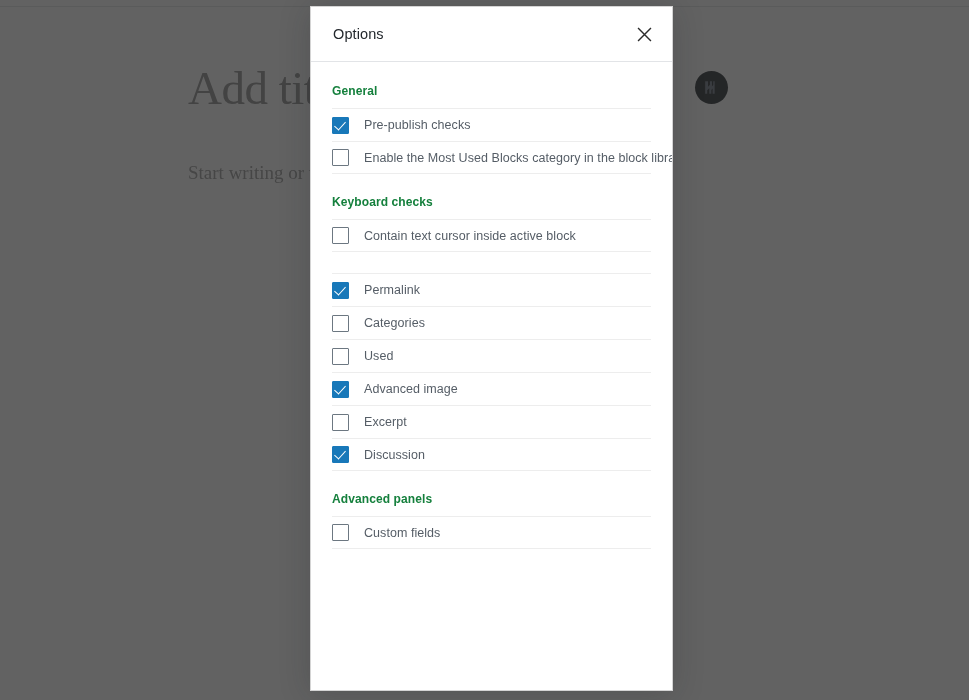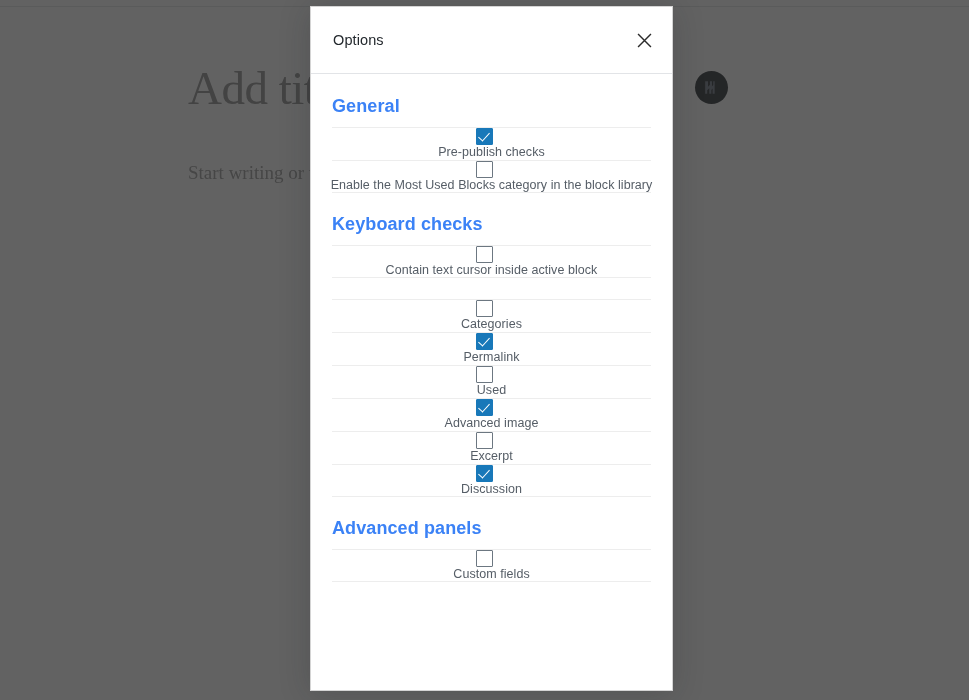--- a/index.html
+++ b/index.html
@@ -90,21 +90,21 @@
     background: #ffffff;
     box-sizing: border-box;
     border: 1px solid #d4d4d4;
     box-shadow: 0 3px 30px rgba(25,30,35,0.2);
     display: flex;
     flex-direction: column;
     overflow: hidden;
   }
   #modal-header {
     flex: 0 0 auto;
-    height: 67px;
+    height: 55px;
     border-bottom: 1px solid #e2e4e7;
     display: flex;
     align-items: center;
     justify-content: space-between;
     padding: 0 10px 0 22px;
     box-sizing: border-box;
   }
   #modal-title {
     font-size: 14.5px;
     color: #23282d;
@@ -127,34 +127,33 @@
 
   #modal-body {
     flex: 1 1 auto;
     overflow: hidden;
     padding: 0 21px;
   }
 
   .section { padding-top: 21px; }
   .section:first-child { padding-top: 22px; }
   .section-title {
-    font-size: 18px;
+    font-size: 12px;
     font-weight: bold;
-    color: #3b82f6;
+    color: #15803d;
     margin: 0 0 10px 0;
     letter-spacing: 0.1px;
   }
   .option-row {
     display: flex;
     align-items: center;
     height: 33px;
     border-top: 1px solid #ededed;
     box-sizing: border-box;
     cursor: pointer;
-    flex-direction: column;
   }
   .option-row:last-child { border-bottom: 1px solid #ededed; }
 
   .checkbox {
     width: 17px;
     height: 17px;
     flex: 0 0 auto;
     box-sizing: border-box;
     border: 1px solid #6c7781;
     background: #ffffff;
@@ -228,26 +227,26 @@
         </div>
         <div class="section">
           <div class="section-title">Keyboard checks</div>
           <div class="option-row">
             <span class="checkbox"></span>
             <span class="option-label">Contain text cursor inside active block</span>
           </div>
         </div>
         <div class="section">
           <div class="option-row">
+            <span class="checkbox checked"></span>
+            <span class="option-label">Permalink</span>
+          </div>
+          <div class="option-row">
             <span class="checkbox"></span>
             <span class="option-label">Categories</span>
-          </div>
-          <div class="option-row">
-            <span class="checkbox checked"></span>
-            <span class="option-label">Permalink</span>
           </div>
           <div class="option-row">
             <span class="checkbox"></span>
             <span class="option-label">Used</span>
           </div>
           <div class="option-row">
             <span class="checkbox checked"></span>
             <span class="option-label">Advanced image</span>
           </div>
           <div class="option-row">

